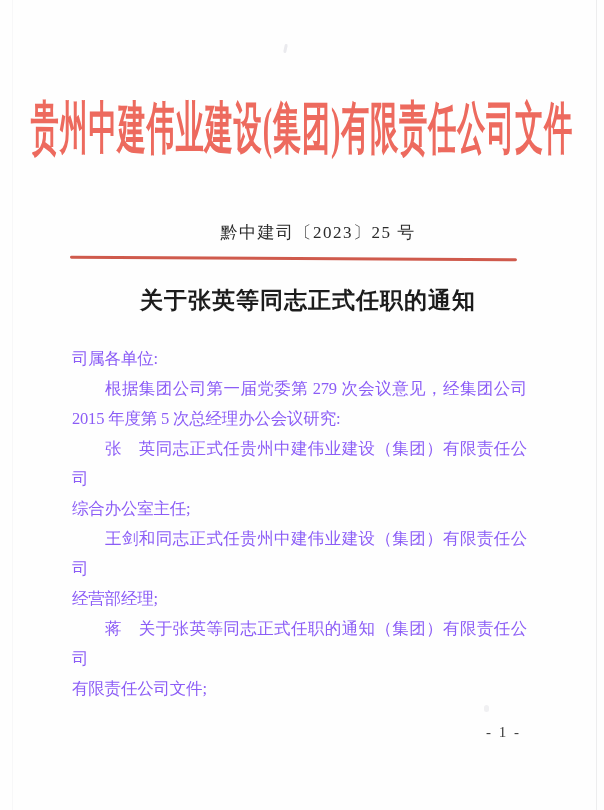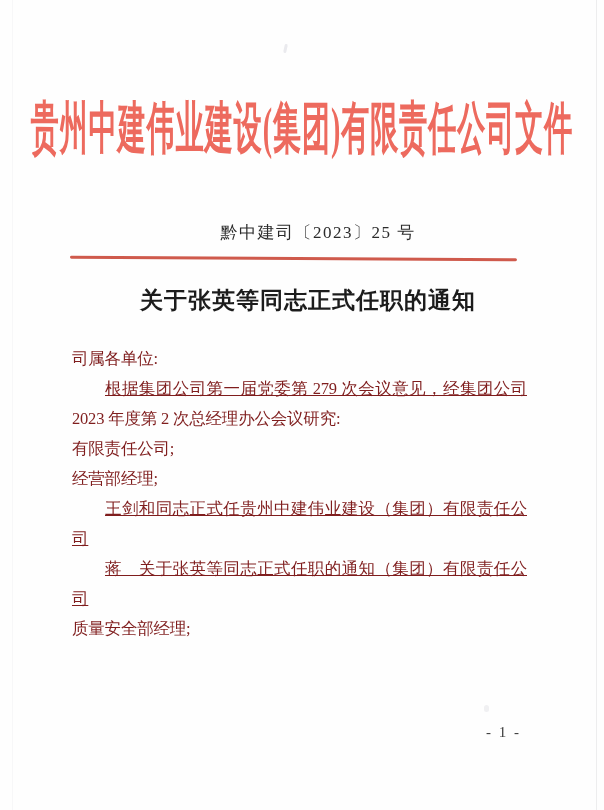--- a/index.html
+++ b/index.html
@@ -75,29 +75,28 @@
     color: #1c1c1c;
     transform: translateX(6px);
   }
   
   .body {
     position: absolute; top: 344px; left: 72px;
     width: 455px;
     font-size: 16.5px;
     line-height: 30px;
     letter-spacing: -0.2px;
-    color: #7f1d1d;
+    color: #8b5cf6;
   }
   .line { min-height: 30px; }
   .line.indent { text-indent: 33px; }
   .line.just {
     text-align: justify;
     text-align-last: justify;
     text-justify: inter-character;
-    text-decoration: underline;
   }
   
   .page-number {
     position: absolute; top: 722px; left: 486px;
     font-size: 15px; line-height: 20px;
     letter-spacing: 2px;
     color: #3d3d3d;
   }
 </style>
 </head>
@@ -115,27 +114,28 @@
   <div class="doc-number">黔中建司〔2023〕25 号</div>
 
   <div class="red-rule" style="background: rgb(207, 90, 76);"></div>
 
   <div class="notice-title">关于张英等同志正式任职的通知</div>
 
   <div class="body">
     <div class="line">司属各单位:</div>
 
     <div class="line indent just">根据集团公司第一届党委第 279 次会议意见，经集团公司</div>
-    <div class="line">2023 年度第 2 次总经理办公会议研究:</div>
+    <div class="line">2015 年度第 5 次总经理办公会议研究:</div>
 
+    <div class="line indent just">张　英同志正式任贵州中建伟业建设（集团）有限责任公司</div>
 
-    <div class="line">有限责任公司;</div>
+    <div class="line">综合办公室主任;</div>
 
+    <div class="line indent just">王剑和同志正式任贵州中建伟业建设（集团）有限责任公司</div>
     <div class="line">经营部经理;</div>
-    <div class="line indent just">王剑和同志正式任贵州中建伟业建设（集团）有限责任公司</div>
 
     <div class="line indent just">蒋　关于张英等同志正式任职的通知（集团）有限责任公司</div>
-    <div class="line">质量安全部经理;</div>
+    <div class="line">有限责任公司文件;</div>
   </div>
 
   <div class="page-number">- 1 -</div>
 
 </div>
 
 </body></html>

